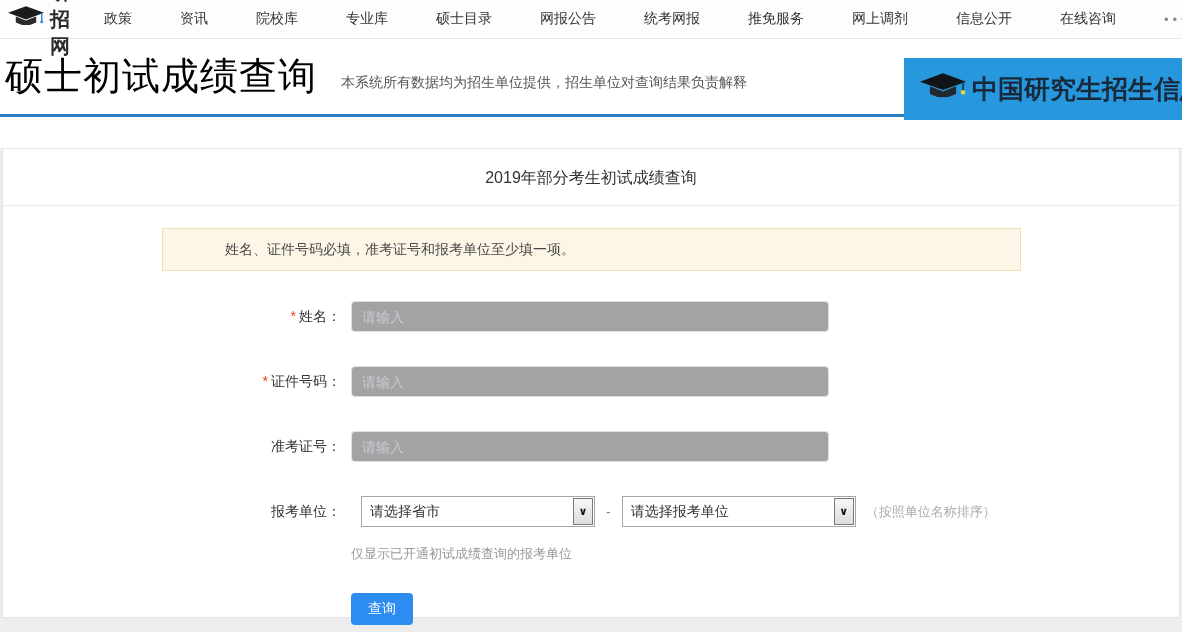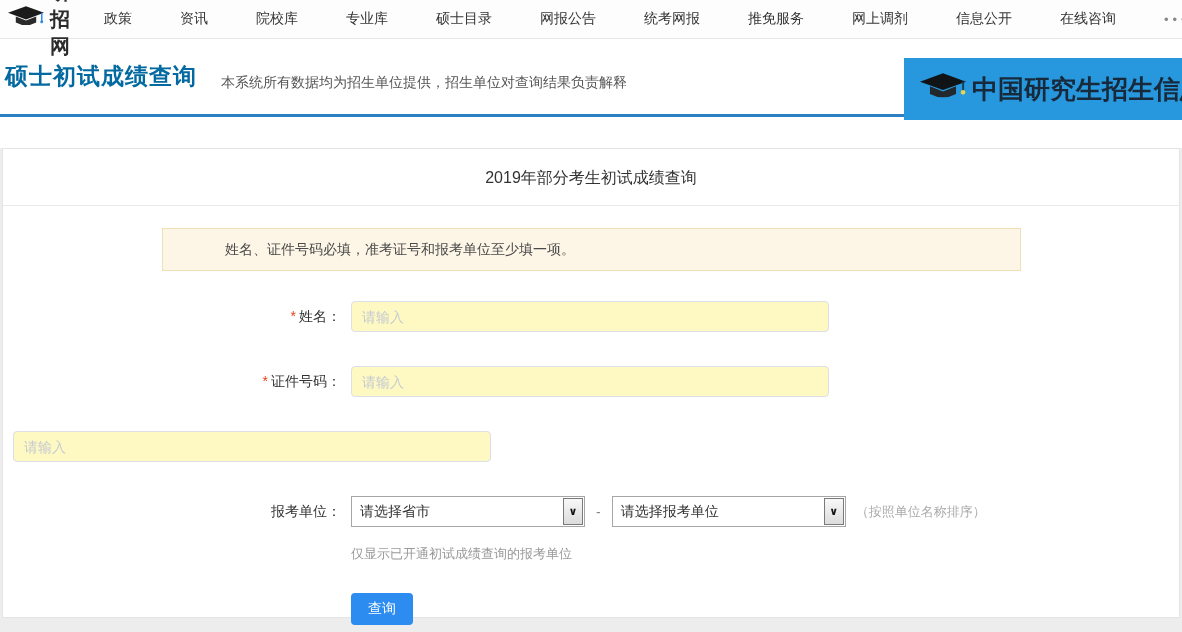--- a/index.html
+++ b/index.html
@@ -26,21 +26,21 @@
   .nav-more { font-size: 13px; color: #888; letter-spacing: 4px; cursor: pointer; margin-right: 0; }
 
   
   .header {
     height: 78px; background: #ffffff;
     border-bottom: 3px solid #2b7fc2;
     position: relative;
     display: flex; align-items: center;
     padding-left: 5px;
   }
-  .page-title { font-size: 23px; font-weight: bold; color: #0369a1; letter-spacing: 1px; }
+  .page-title { font-size: 38px; font-weight: normal; color: #000000; letter-spacing: 1px; }
   .page-subtitle { font-size: 14px; color: #555; margin-left: 24px; margin-top: 12px; }
   .banner {
     position: absolute; right: 0; top: 19px;
     width: 278px; height: 62px;
     background: #2798dd;
     display: flex; align-items: center;
     overflow: hidden; z-index: 6;
   }
   .banner svg { width: 46px; height: 32px; flex: 0 0 auto; margin-left: 16px; }
   .banner-text {
@@ -74,27 +74,27 @@
   
   .form { margin-top: 30px; }
   .form-row { display: flex; align-items: center; margin-bottom: 34px; }
   .form-row.units { margin-bottom: 18px; }
   .form-label { width: 338px; text-align: right; font-size: 14px; color: #333; white-space: nowrap; }
   .req { color: #ed3f14; margin-right: 3px; font-size: 14px; }
   .text-input {
     margin-left: 10px; width: 478px; height: 31px;
     border: 1px solid #dcdfe6; border-radius: 4px;
     padding: 4px 10px; font-size: 14px; color: #333;
-    outline: none; background: #fef9c3;
+    outline: none; background: #a3a3a3;
     font-family: "Liberation Sans", "DejaVu Sans", sans-serif;
   }
   .text-input::placeholder { color: #c6cad2; }
 
   .select-box {
-    margin-left: 10px; width: 234px; height: 31px;
+    margin-left: 20px; width: 234px; height: 31px;
     border: 1px solid #a6a6a6; background: #fff;
     display: flex; align-items: center;
     cursor: pointer; position: relative;
   }
   .select-value { font-size: 14px; color: #333; padding-left: 8px; flex: 1; white-space: nowrap; overflow: hidden; }
   .select-arrow {
     width: 20px; height: 27px; margin: 1px;
     border: 1px solid #7a7a7a;
     background: linear-gradient(#f8f8f8, #dcdcdc);
     display: flex; align-items: center; justify-content: center;
@@ -176,20 +176,21 @@
     </div>
 
     
     <div class="form-row">
       <span class="form-label"><span class="req">*</span><span>证件号码：</span></span>
       <input class="text-input" type="text" placeholder="请输入" style="">
     </div>
 
     
     <div class="form-row">
+      <span class="form-label"><span>准考证号：</span></span>
       <input class="text-input" type="text" placeholder="请输入" style="">
     </div>
 
     
     <div class="form-row units">
       <span class="form-label"><span>报考单位：</span></span>
       <div class="select-box">
         <span class="select-value">请选择省市</span>
         <span class="select-arrow">∨</span>
       </div>

